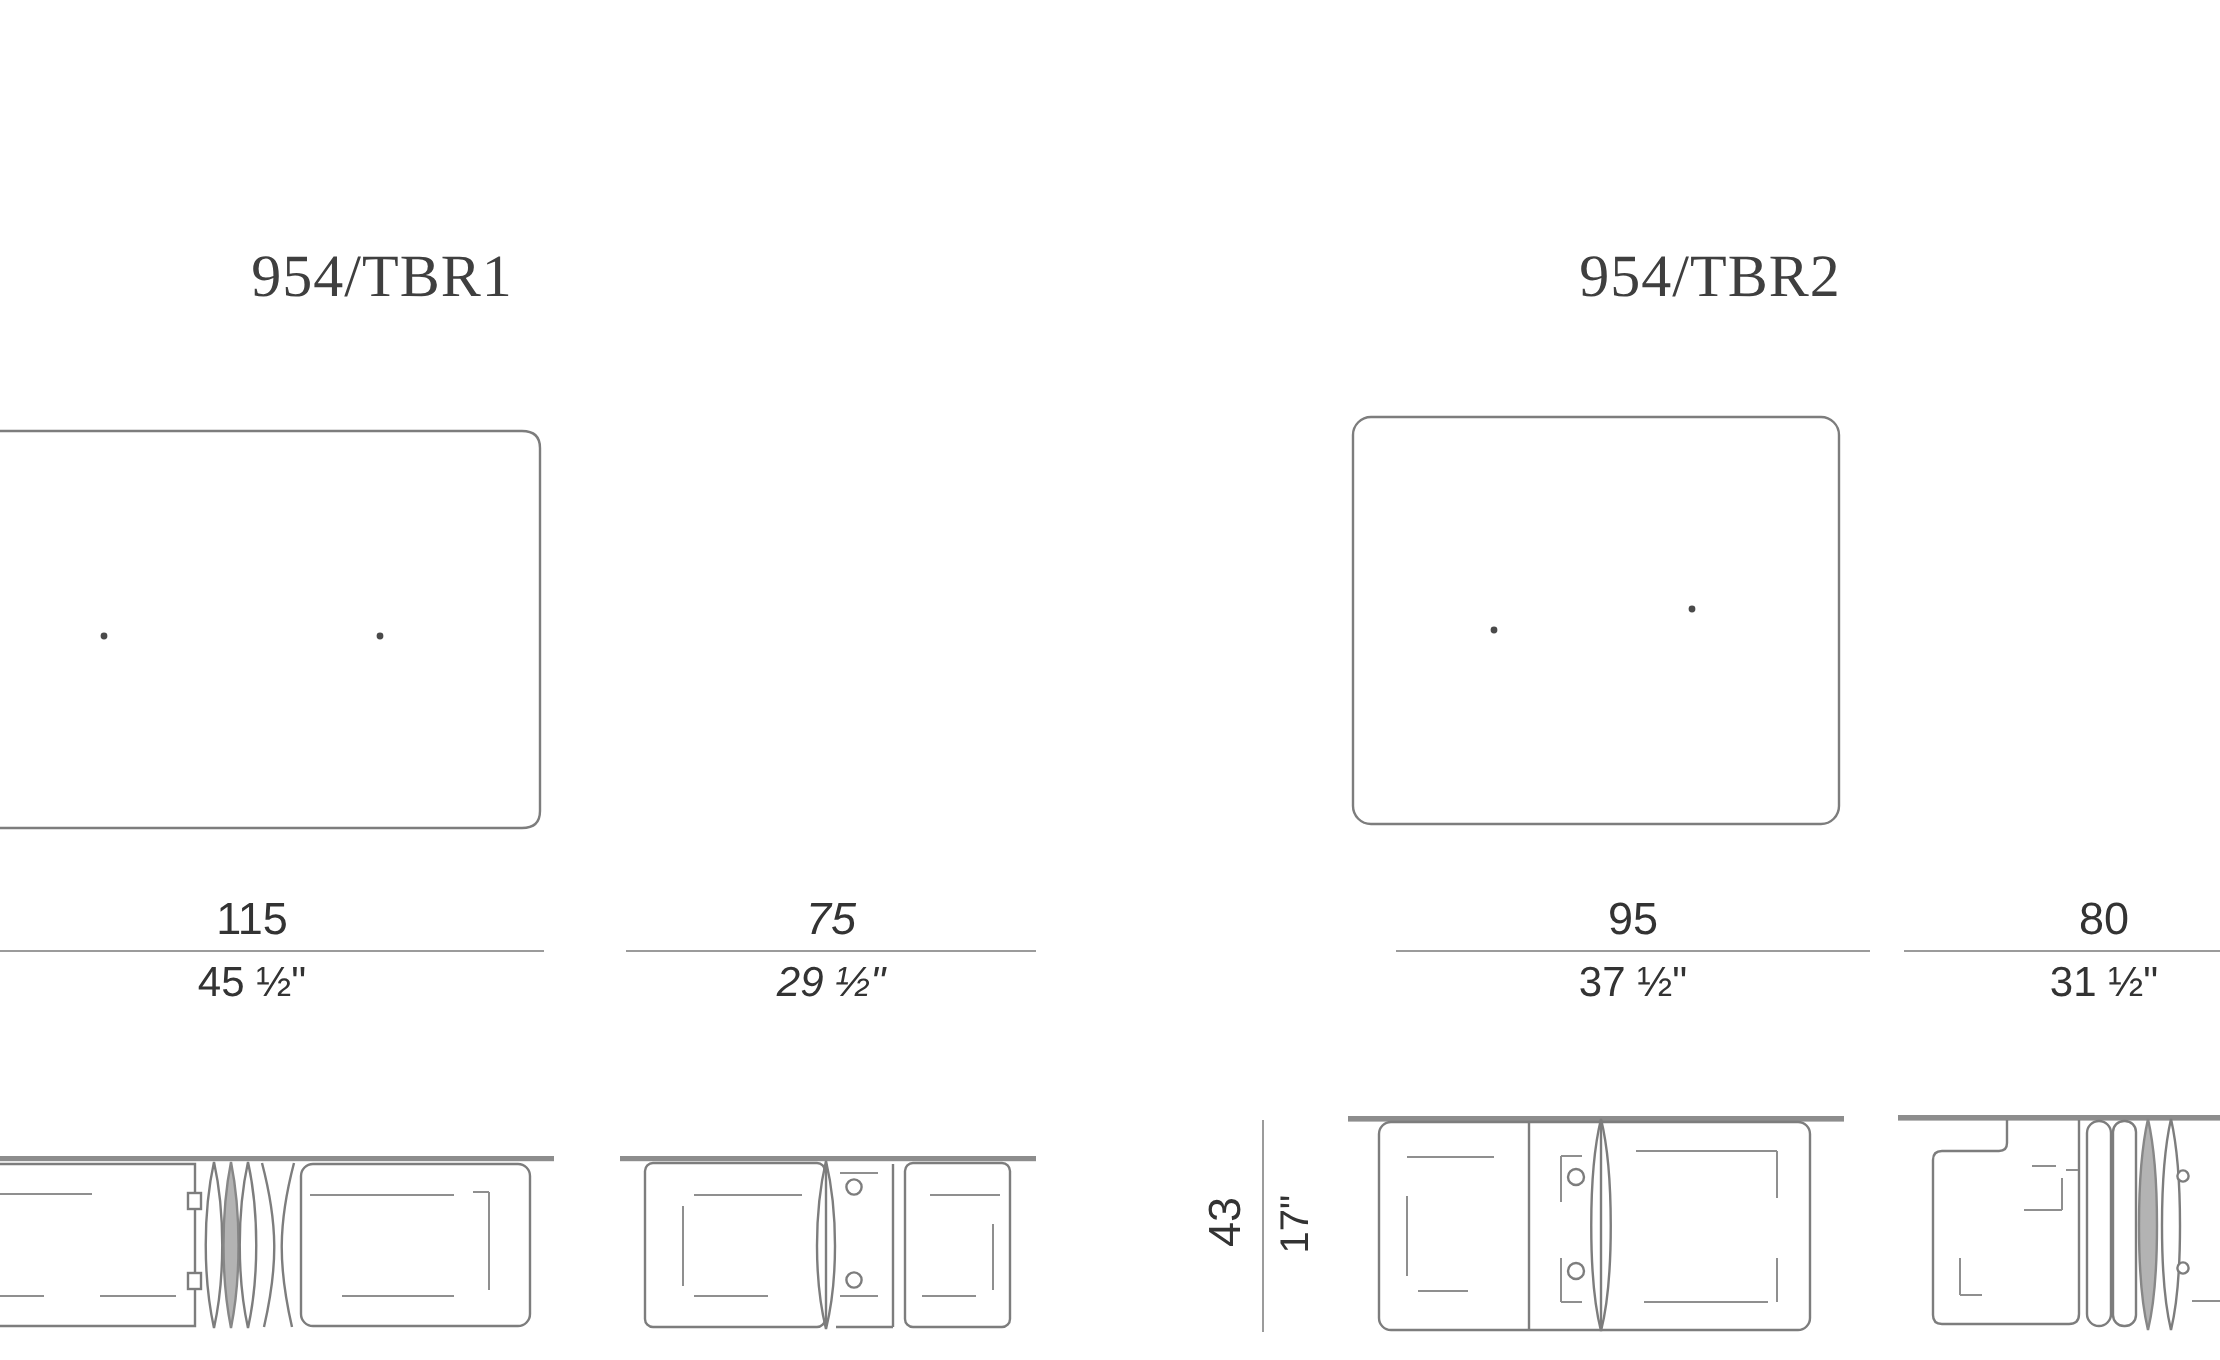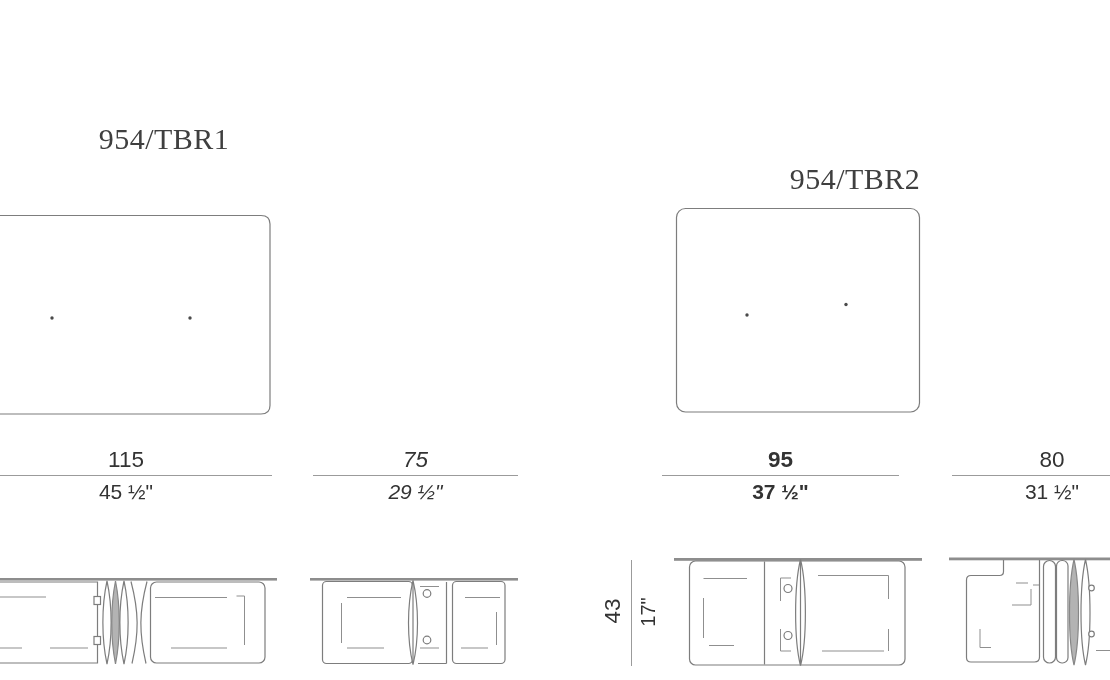--- a/index.html
+++ b/index.html
@@ -96,36 +96,36 @@
       <rect x="1043.5" y="560.5" width="12" height="102.5" rx="6"></rect>
       <rect x="1056.5" y="560.5" width="11.5" height="102.5" rx="5.5"></rect>
       <path class="lensfill" d="M1074 559.5 C1068 586 1068 640 1074 665 C1080 640 1080 586 1074 559.5 Z"></path>
       <path class="wh" d="M1085.5 559.5 C1079.5 586 1079.5 640 1085.5 665 C1091.5 640 1091.5 586 1085.5 559.5 Z"></path>
       <circle class="wh" cx="1091.5" cy="588" r="2.8" stroke-width="1"></circle>
       <circle class="wh" cx="1091.5" cy="634" r="2.8" stroke-width="1"></circle>
       <path class="thin" d="M1096 650.5 H1112"></path>
     </g>
   </svg>
 
-  <div class="model-title" style="left:14px;">954/TBR1</div>
-  <div class="model-title" style="left:705px;margin-top:40px;">954/TBR2</div>
+  <div class="model-title" style="left:1px;padding-left:40px;">954/TBR1</div>
+  <div class="model-title" style="left:705px;">954/TBR2</div>
 
   <div class="dim" style="left:-20px;top:445px;width:292px;">
     <div class="cm">115</div>
     <div class="rule"></div>
     <div class="in">45 ½"</div>
   </div>
 
   <div class="dim" style="left:313px;top:445px;width:205px;font-style:italic;">
     <div class="cm">75</div>
     <div class="rule"></div>
     <div class="in">29 ½"</div>
   </div>
 
-  <div class="dim" style="left:662px;top:445px;width:237px;font-weight:bold;">
+  <div class="dim" style="left:698px;top:445px;width:237px;">
     <div class="cm">95</div>
     <div class="rule"></div>
     <div class="in">37 ½"</div>
   </div>
 
   <div class="dim" style="left:952px;top:445px;width:200px;">
     <div class="cm">80</div>
     <div class="rule"></div>
     <div class="in">31 ½"</div>
   </div>

